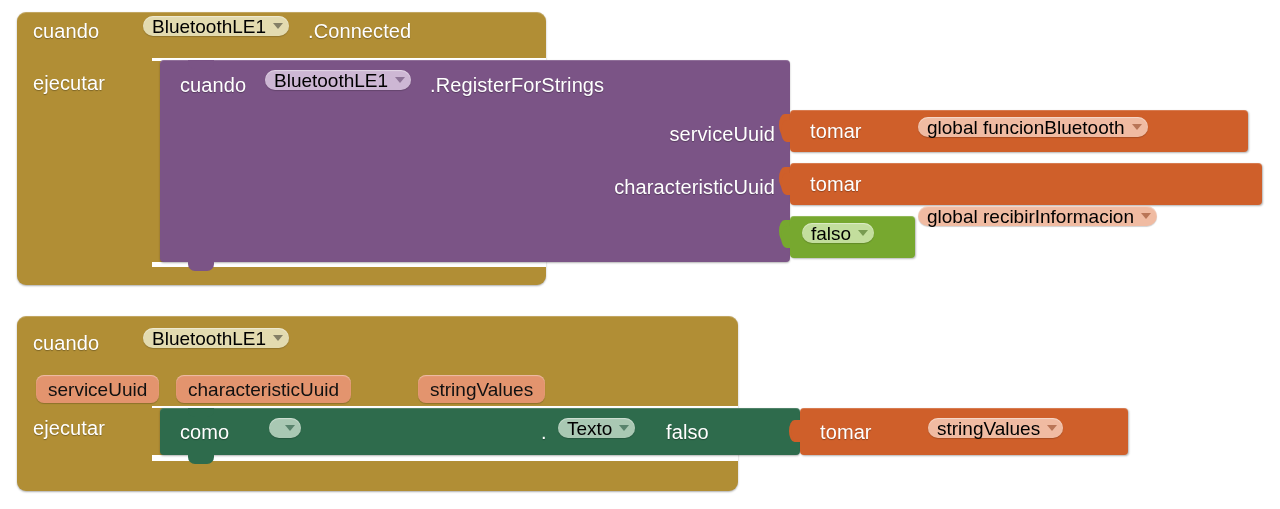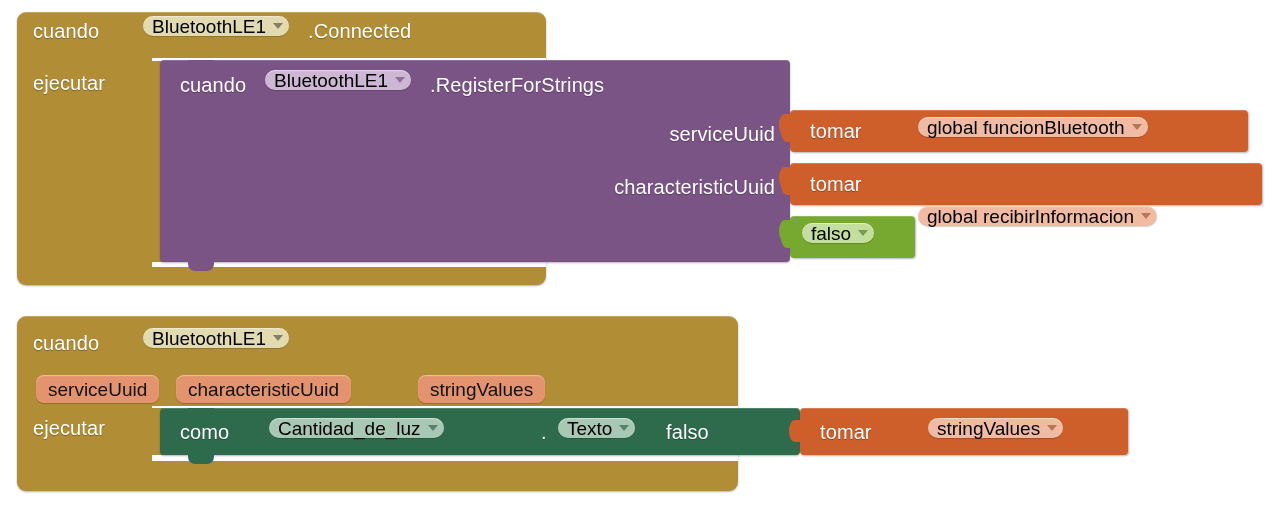--- a/index.html
+++ b/index.html
@@ -211,21 +211,20 @@
 
   <div class="blk dgreen" style="left:160px;top:408px;width:640px;height:47px;">
     <div class="topnotch" style="left:28px;"></div>
     <div class="bottab" style="left:28px;"></div>
     <div class="socket" style="right:0px;top:12px;background:#CF5F2A;"></div>
   </div>
 
   <span class="lbl" style="left:180px;top:422px;">como</span>
 
   <div class="field f-dgreen" style="left:269px;top:418px;">
-    <span class="txt">Cantidad_de_luz</span>
     <span class="caret"></span>
   </div>
 
   <span class="lbl" style="left:541px;top:422px;">.</span>
 
   <div class="field f-dgreen" style="left:558px;top:418px;">
     <span class="txt">Texto</span>
     <span class="caret"></span>
   </div>
 

